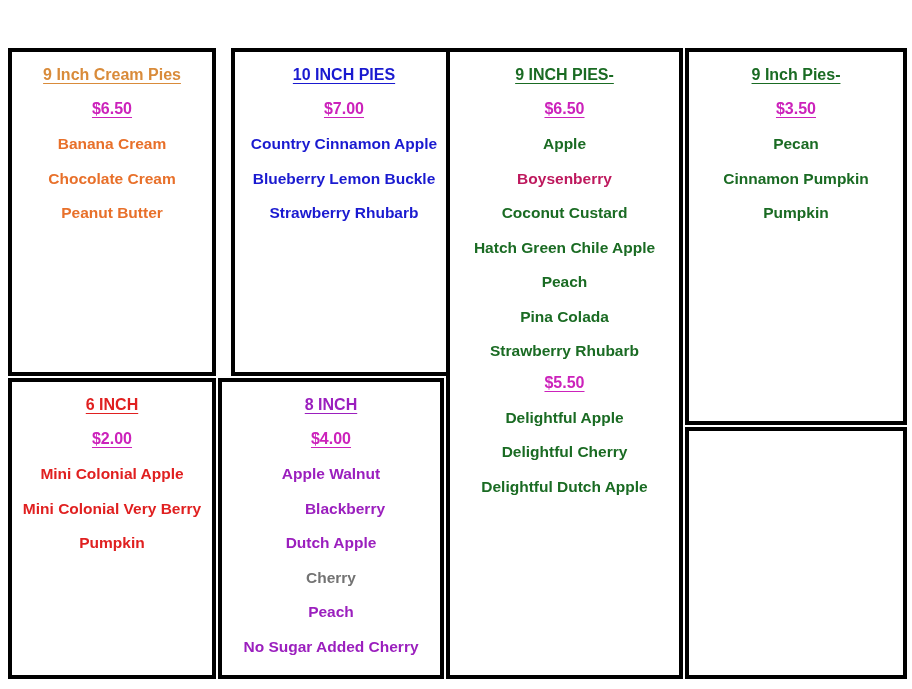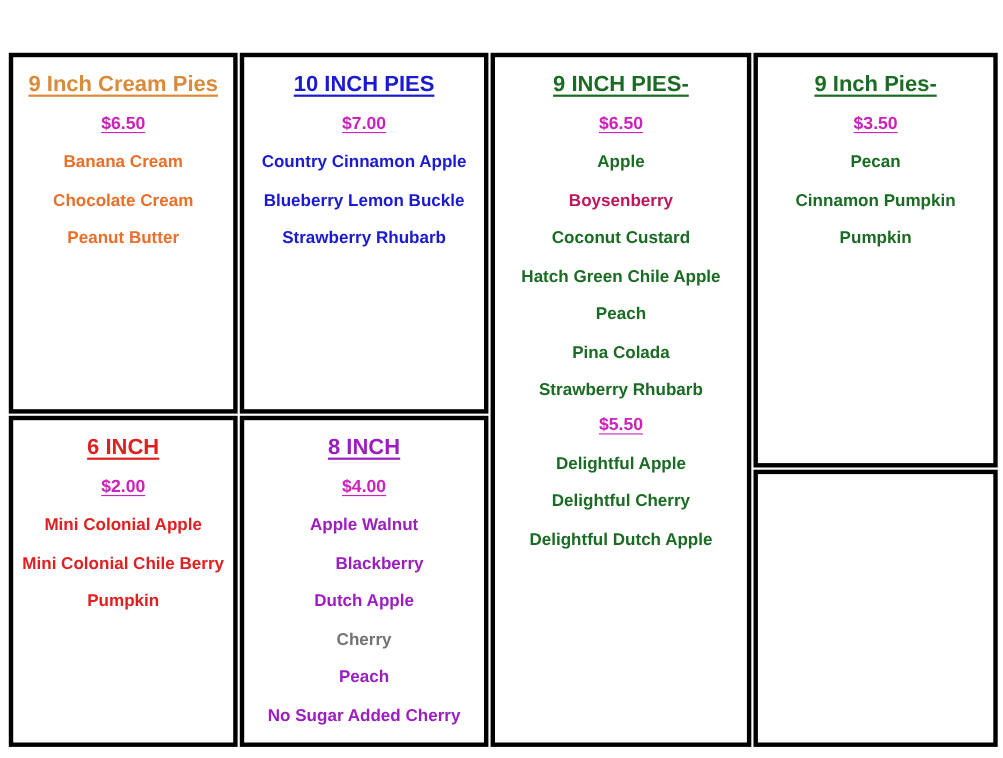--- a/index.html
+++ b/index.html
@@ -49,21 +49,21 @@
   .panel {
     position: absolute;
     box-sizing: border-box;
     border: 4px solid #000000;
     background: #ffffff;
     text-align: center;
     overflow: hidden;
   }
 
   .panel-head {
-    font-size: 20px;
+    font-size: 16px;
     font-weight: bold;
     text-decoration: underline;
     text-underline-offset: 3px;
     white-space: nowrap;
   }
   .panel-price {
     font-size: 16px;
     font-weight: bold;
     color: #CC22BB;
     text-decoration: underline;
@@ -78,21 +78,21 @@
 
   
   .panel .row { line-height: 1; }
   .panel .row.head   { margin-top: 15px; }
   .panel .row.price  { margin-top: 18px; }
   .panel .row.item   { margin-top: 19px; }
   .panel .row.price-mid { margin-top: 16px; }
 
   
   #panel-cream   { left: 8px;   top: 48px;  width: 208px; height: 328px; }
-  #panel-ten     { left: 218px; top: 48px;  width: 226px; height: 328px; }
+  #panel-ten     { left: 231px; top: 48px;  width: 226px; height: 328px; }
   #panel-nine    { left: 446px; top: 48px;  width: 237px; height: 631px; }
   #panel-ninesm  { left: 685px; top: 48px;  width: 222px; height: 377px; }
   #panel-six     { left: 8px;   top: 378px; width: 208px; height: 301px; }
   #panel-eight   { left: 218px; top: 378px; width: 226px; height: 301px; }
   #panel-empty   { left: 685px; top: 427px; width: 222px; height: 252px; }
 </style>
 </head>
 <body>
 
 <div id="board">
@@ -135,21 +135,21 @@
     <div class="row price panel-price" style="color: rgb(204, 34, 187);">$3.50</div>
     <div class="row item panel-item" style="color: rgb(26, 107, 35);">Pecan</div>
     <div class="row item panel-item" style="color: rgb(26, 107, 35);">Cinnamon Pumpkin</div>
     <div class="row item panel-item" style="color: rgb(26, 107, 35);">Pumpkin</div>
   </div>
 
   <div class="panel" id="panel-six">
     <div class="row head panel-head" style="color: rgb(224, 32, 32);">6 INCH</div>
     <div class="row price panel-price" style="color: rgb(204, 34, 187);">$2.00</div>
     <div class="row item panel-item" style="color: rgb(224, 32, 32);">Mini Colonial Apple</div>
-    <div class="row item panel-item" style="color: rgb(224, 32, 32);">Mini Colonial Chile Berry</div>
+    <div class="row item panel-item" style="color: rgb(224, 32, 32);">Mini Colonial Very Berry</div>
     <div class="row item panel-item" style="color: rgb(224, 32, 32);">Pumpkin</div>
   </div>
 
   <div class="panel" id="panel-eight">
     <div class="row head panel-head" style="color: rgb(155, 31, 190);">8 INCH</div>
     <div class="row price panel-price" style="color: rgb(204, 34, 187);">$4.00</div>
     <div class="row item panel-item" style="color: rgb(155, 31, 190);">Apple Walnut</div>
     <div class="row item panel-item" style="color: rgb(155, 31, 190); padding-left: 28px;">Blackberry</div>
     <div class="row item panel-item" style="color: rgb(155, 31, 190);">Dutch Apple</div>
     <div class="row item panel-item" style="color: #737373;">Cherry</div>

